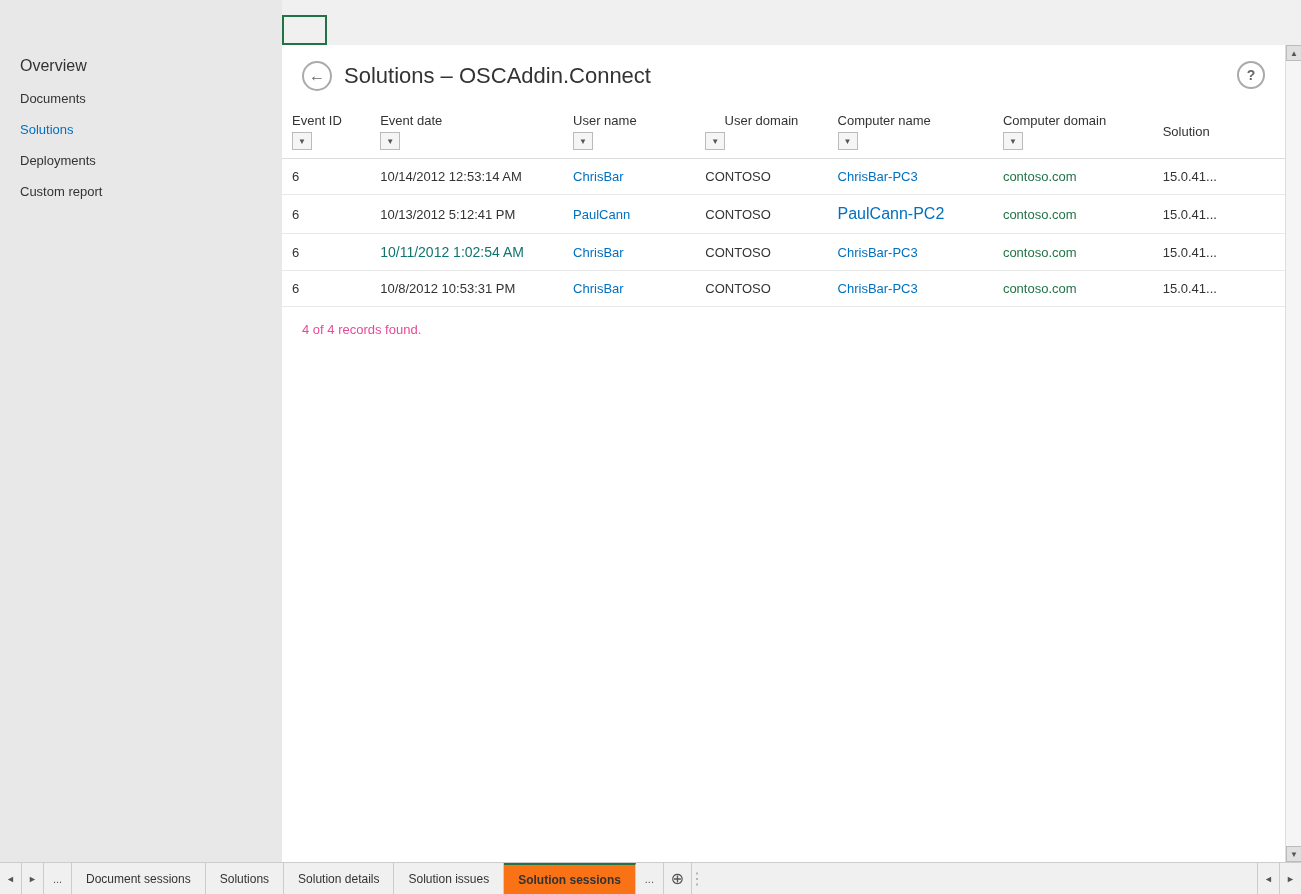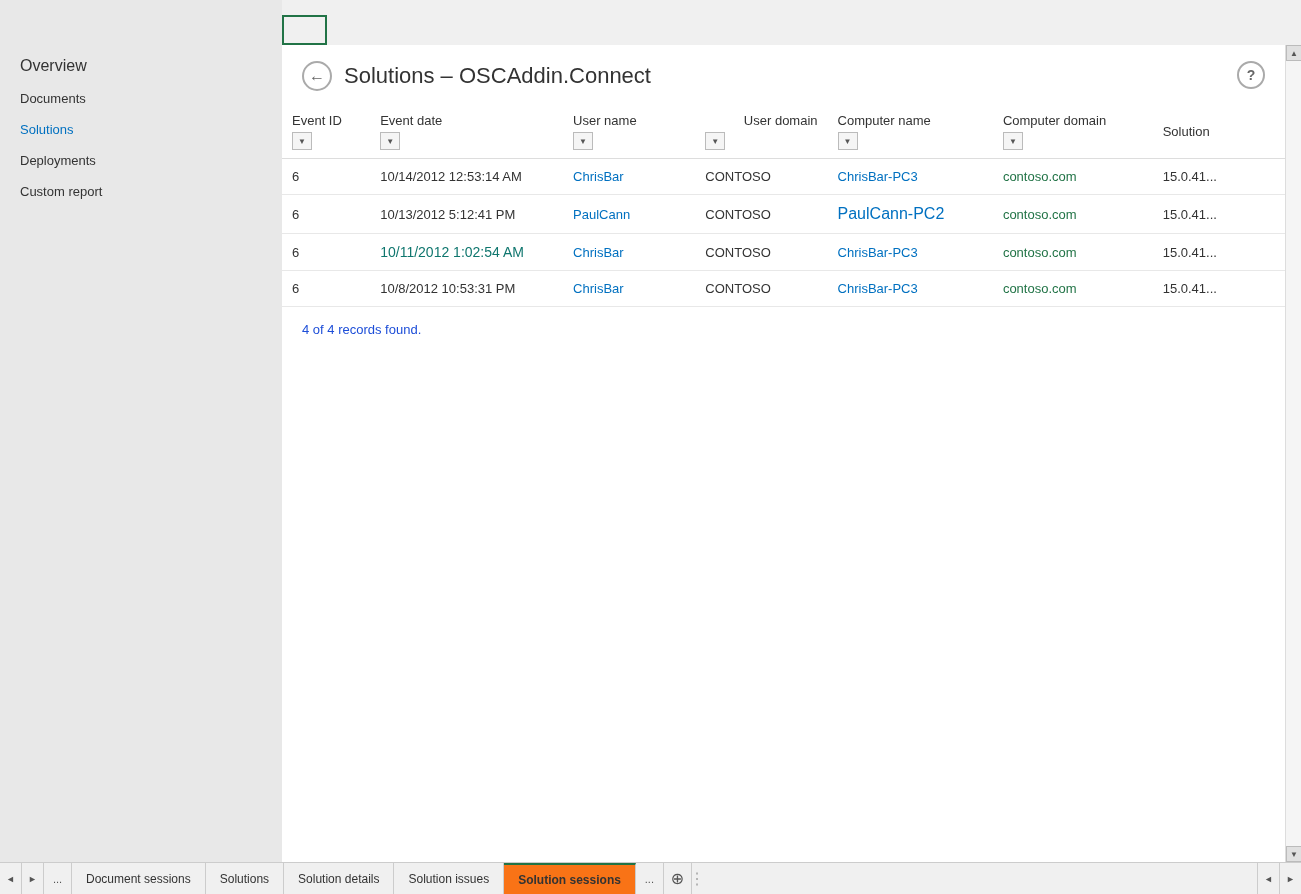--- a/index.html
+++ b/index.html
@@ -107,21 +107,21 @@
                   </div>
                 </th>
                 <th style="padding:8px 10px; text-align:left; font-weight:normal; color:#333; font-size:13px;">
                   <div style="display:flex; flex-direction:column;">
                     <span>User name</span>
                     <div style="display:flex; margin-top:4px;">
                       <div style="width:20px; height:18px; border:1px solid #bbb; background:#f5f5f5; display:flex; align-items:center; justify-content:center; cursor:pointer; font-size:8px; color:#555;">▼</div>
                     </div>
                   </div>
                 </th>
-                <th style="padding:8px 10px; text-align:right; font-weight:normal; color:#333; font-size:13px;">
+                <th style="padding:8px 10px; text-align:center; font-weight:normal; color:#333; font-size:13px;">
                   <div style="display:flex; flex-direction:column;">
                     <span>User domain</span>
                     <div style="display:flex; margin-top:4px;">
                       <div style="width:20px; height:18px; border:1px solid #bbb; background:#f5f5f5; display:flex; align-items:center; justify-content:center; cursor:pointer; font-size:8px; color:#555;">▼</div>
                     </div>
                   </div>
                 </th>
                 <th style="padding:8px 10px; text-align:left; font-weight:normal; color:#333; font-size:13px;">
                   <div style="display:flex; flex-direction:column;">
                     <span>Computer name</span>
@@ -177,21 +177,21 @@
                   <td style="padding: 10px; font-size: 13px; white-space: nowrap; overflow: hidden; text-overflow: ellipsis; color: rgb(51, 51, 51);">6</td>
                   <td style="padding: 10px; font-size: 13px; white-space: nowrap; overflow: hidden; text-overflow: ellipsis; color: rgb(51, 51, 51);">10/8/2012 10:53:31 PM</td>
                   <td style="padding: 10px; font-size: 13px; white-space: nowrap; overflow: hidden; text-overflow: ellipsis; color: rgb(0, 112, 192);">ChrisBar</td>
                   <td style="padding: 10px; font-size: 13px; white-space: nowrap; overflow: hidden; text-overflow: ellipsis; color: rgb(51, 51, 51);">CONTOSO</td>
                   <td style="padding: 10px; font-size: 13px; white-space: nowrap; overflow: hidden; text-overflow: ellipsis; color: rgb(0, 112, 192);">ChrisBar-PC3</td>
                   <td style="padding: 10px; font-size: 13px; white-space: nowrap; overflow: hidden; text-overflow: ellipsis; color: rgb(33, 115, 70);">contoso.com</td>
                   <td style="padding: 10px; font-size: 13px; white-space: nowrap; overflow: hidden; text-overflow: ellipsis; color: rgb(51, 51, 51);">15.0.41...</td>
                 </tr>
               </tbody>
           </table>
-          <div style="padding:15px 20px; color:#1d4ed8; font-size:13px;">4 of 4 records found.</div>
+          <div style="padding:15px 20px; color:#ec4899; font-size:13px;">4 of 4 records found.</div>
         </div>
 
       </div>
 
       <div style="width:16px; background:#f0f0f0; border-left:1px solid #ddd; display:flex; flex-direction:column;">
         <div style="width:16px; height:16px; background:#e0e0e0; border:1px solid #bbb; display:flex; align-items:center; justify-content:center; cursor:pointer; font-size:8px; color:#555;">▲</div>
         <div style="flex:1; background:#f5f5f5;"></div>
         <div style="width:16px; height:16px; background:#e0e0e0; border:1px solid #bbb; display:flex; align-items:center; justify-content:center; cursor:pointer; font-size:8px; color:#555;">▼</div>
       </div>
     </div>

